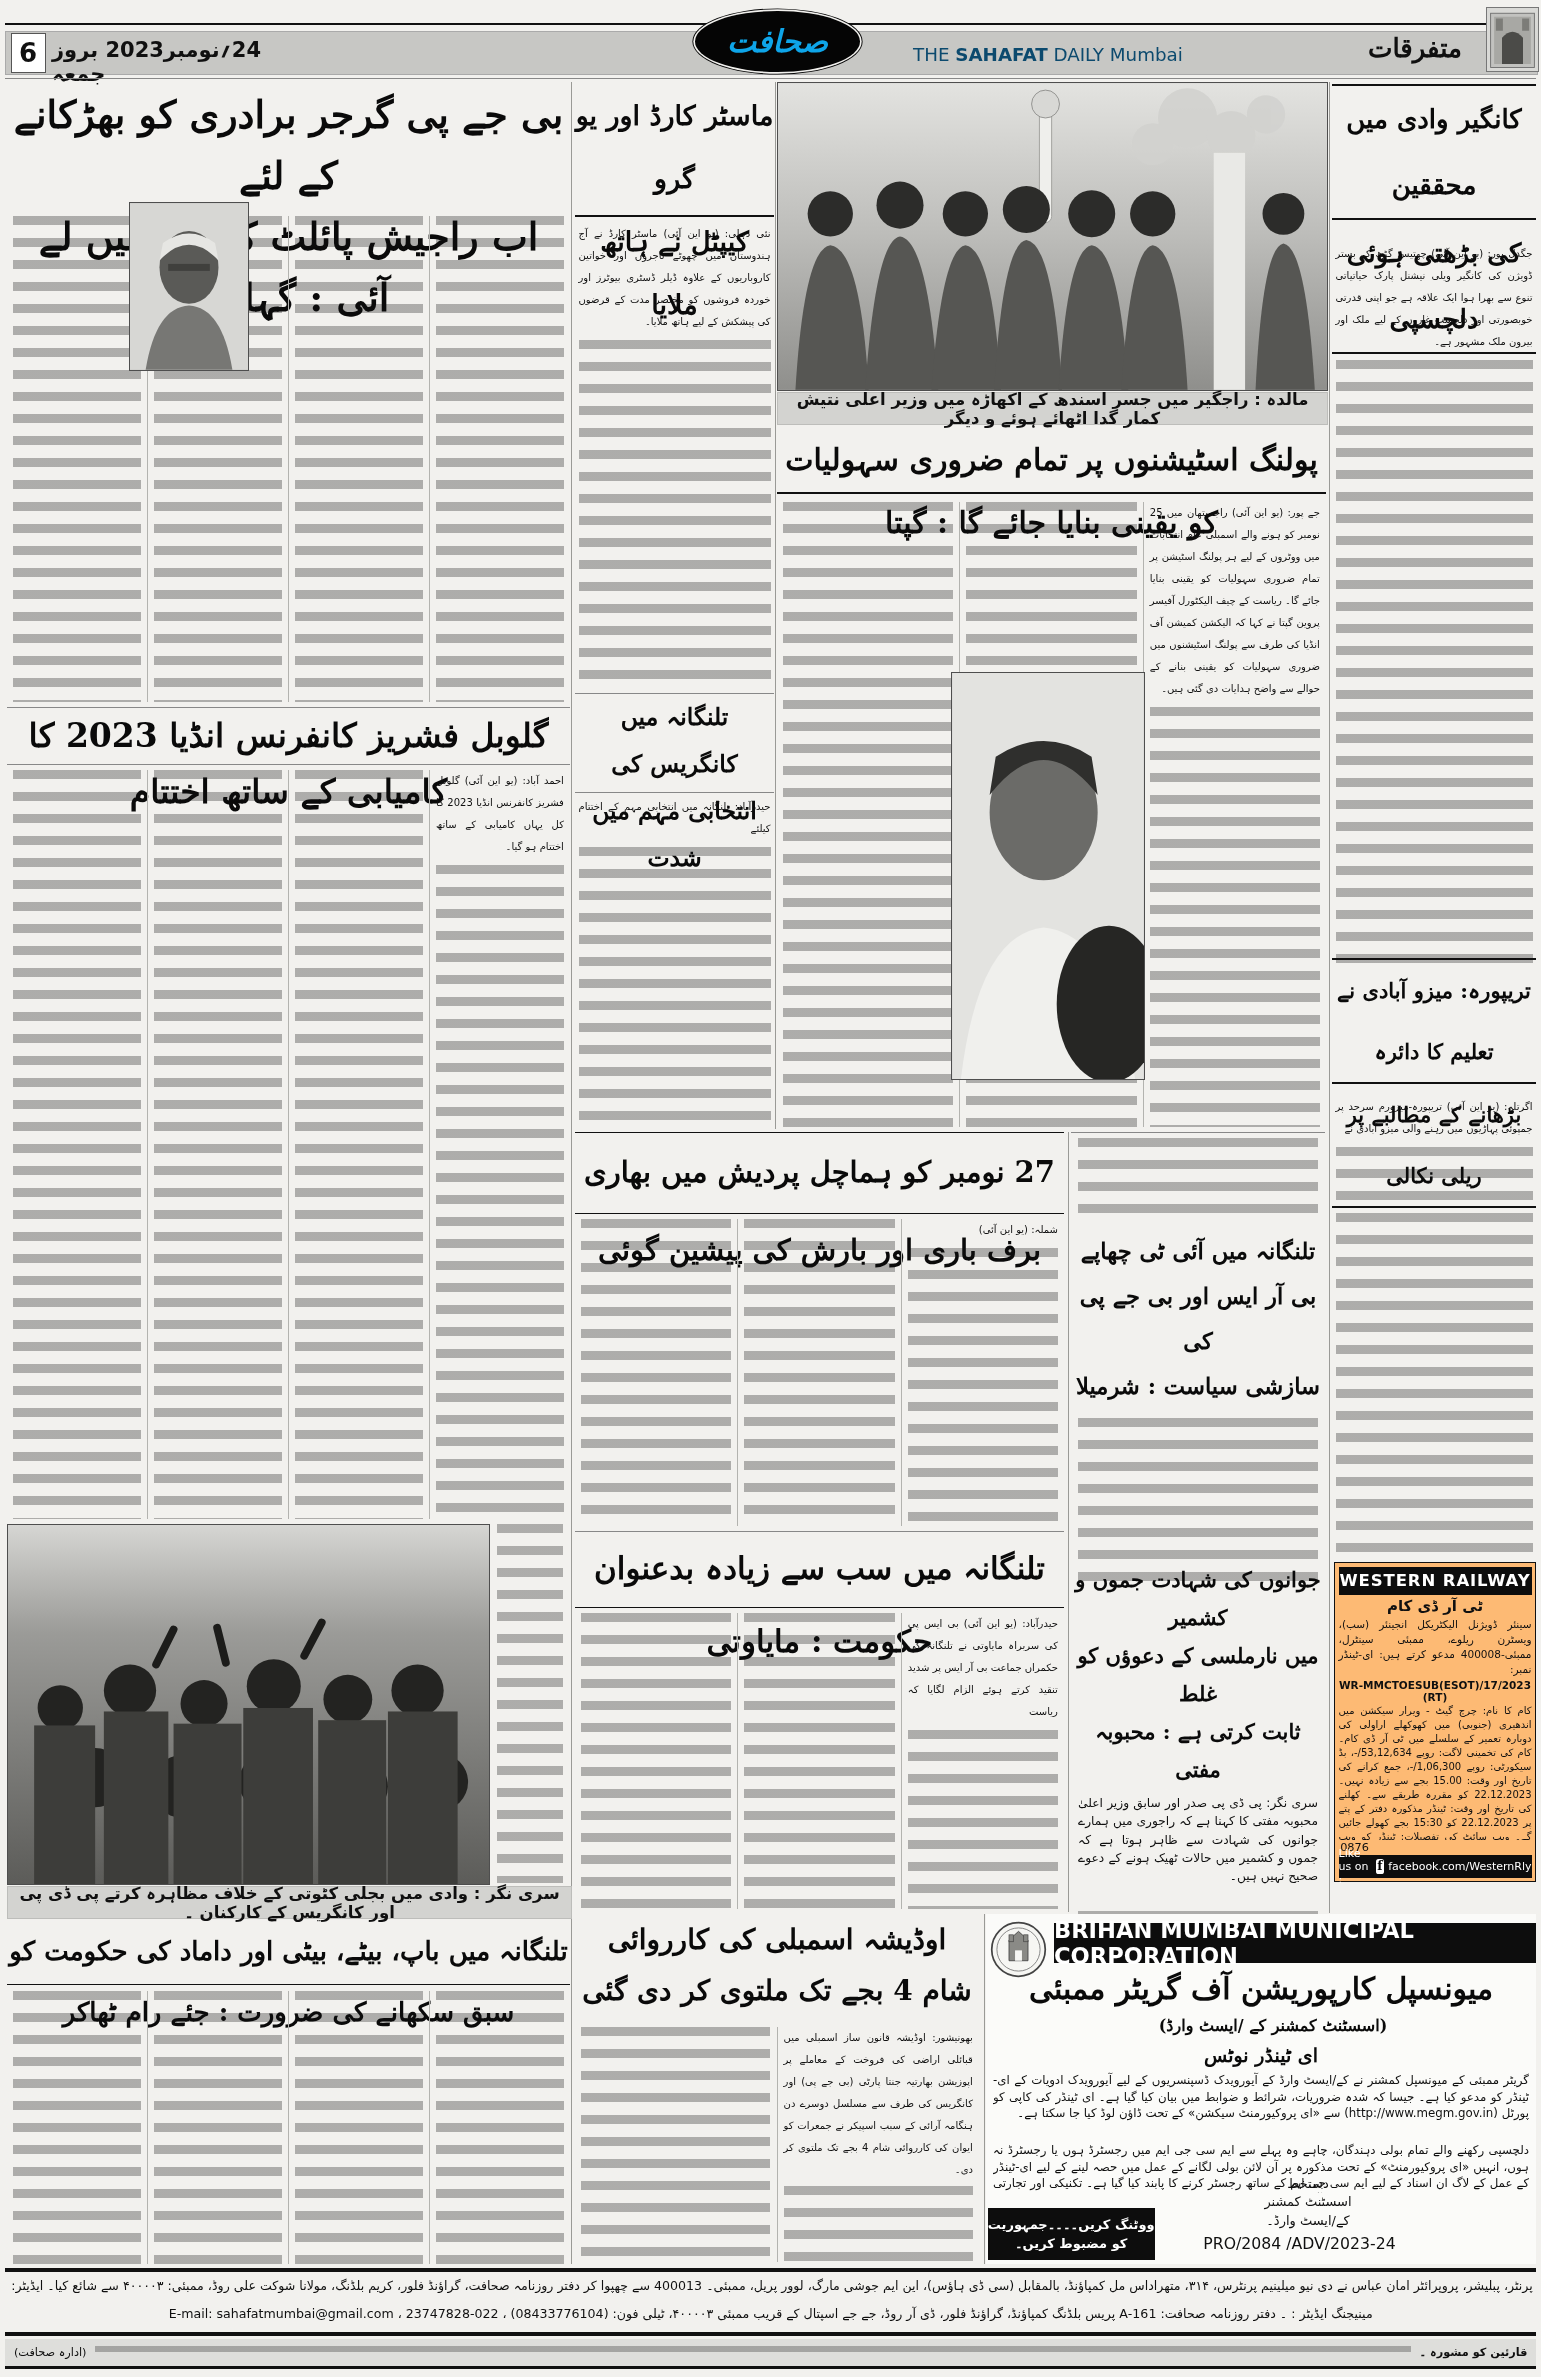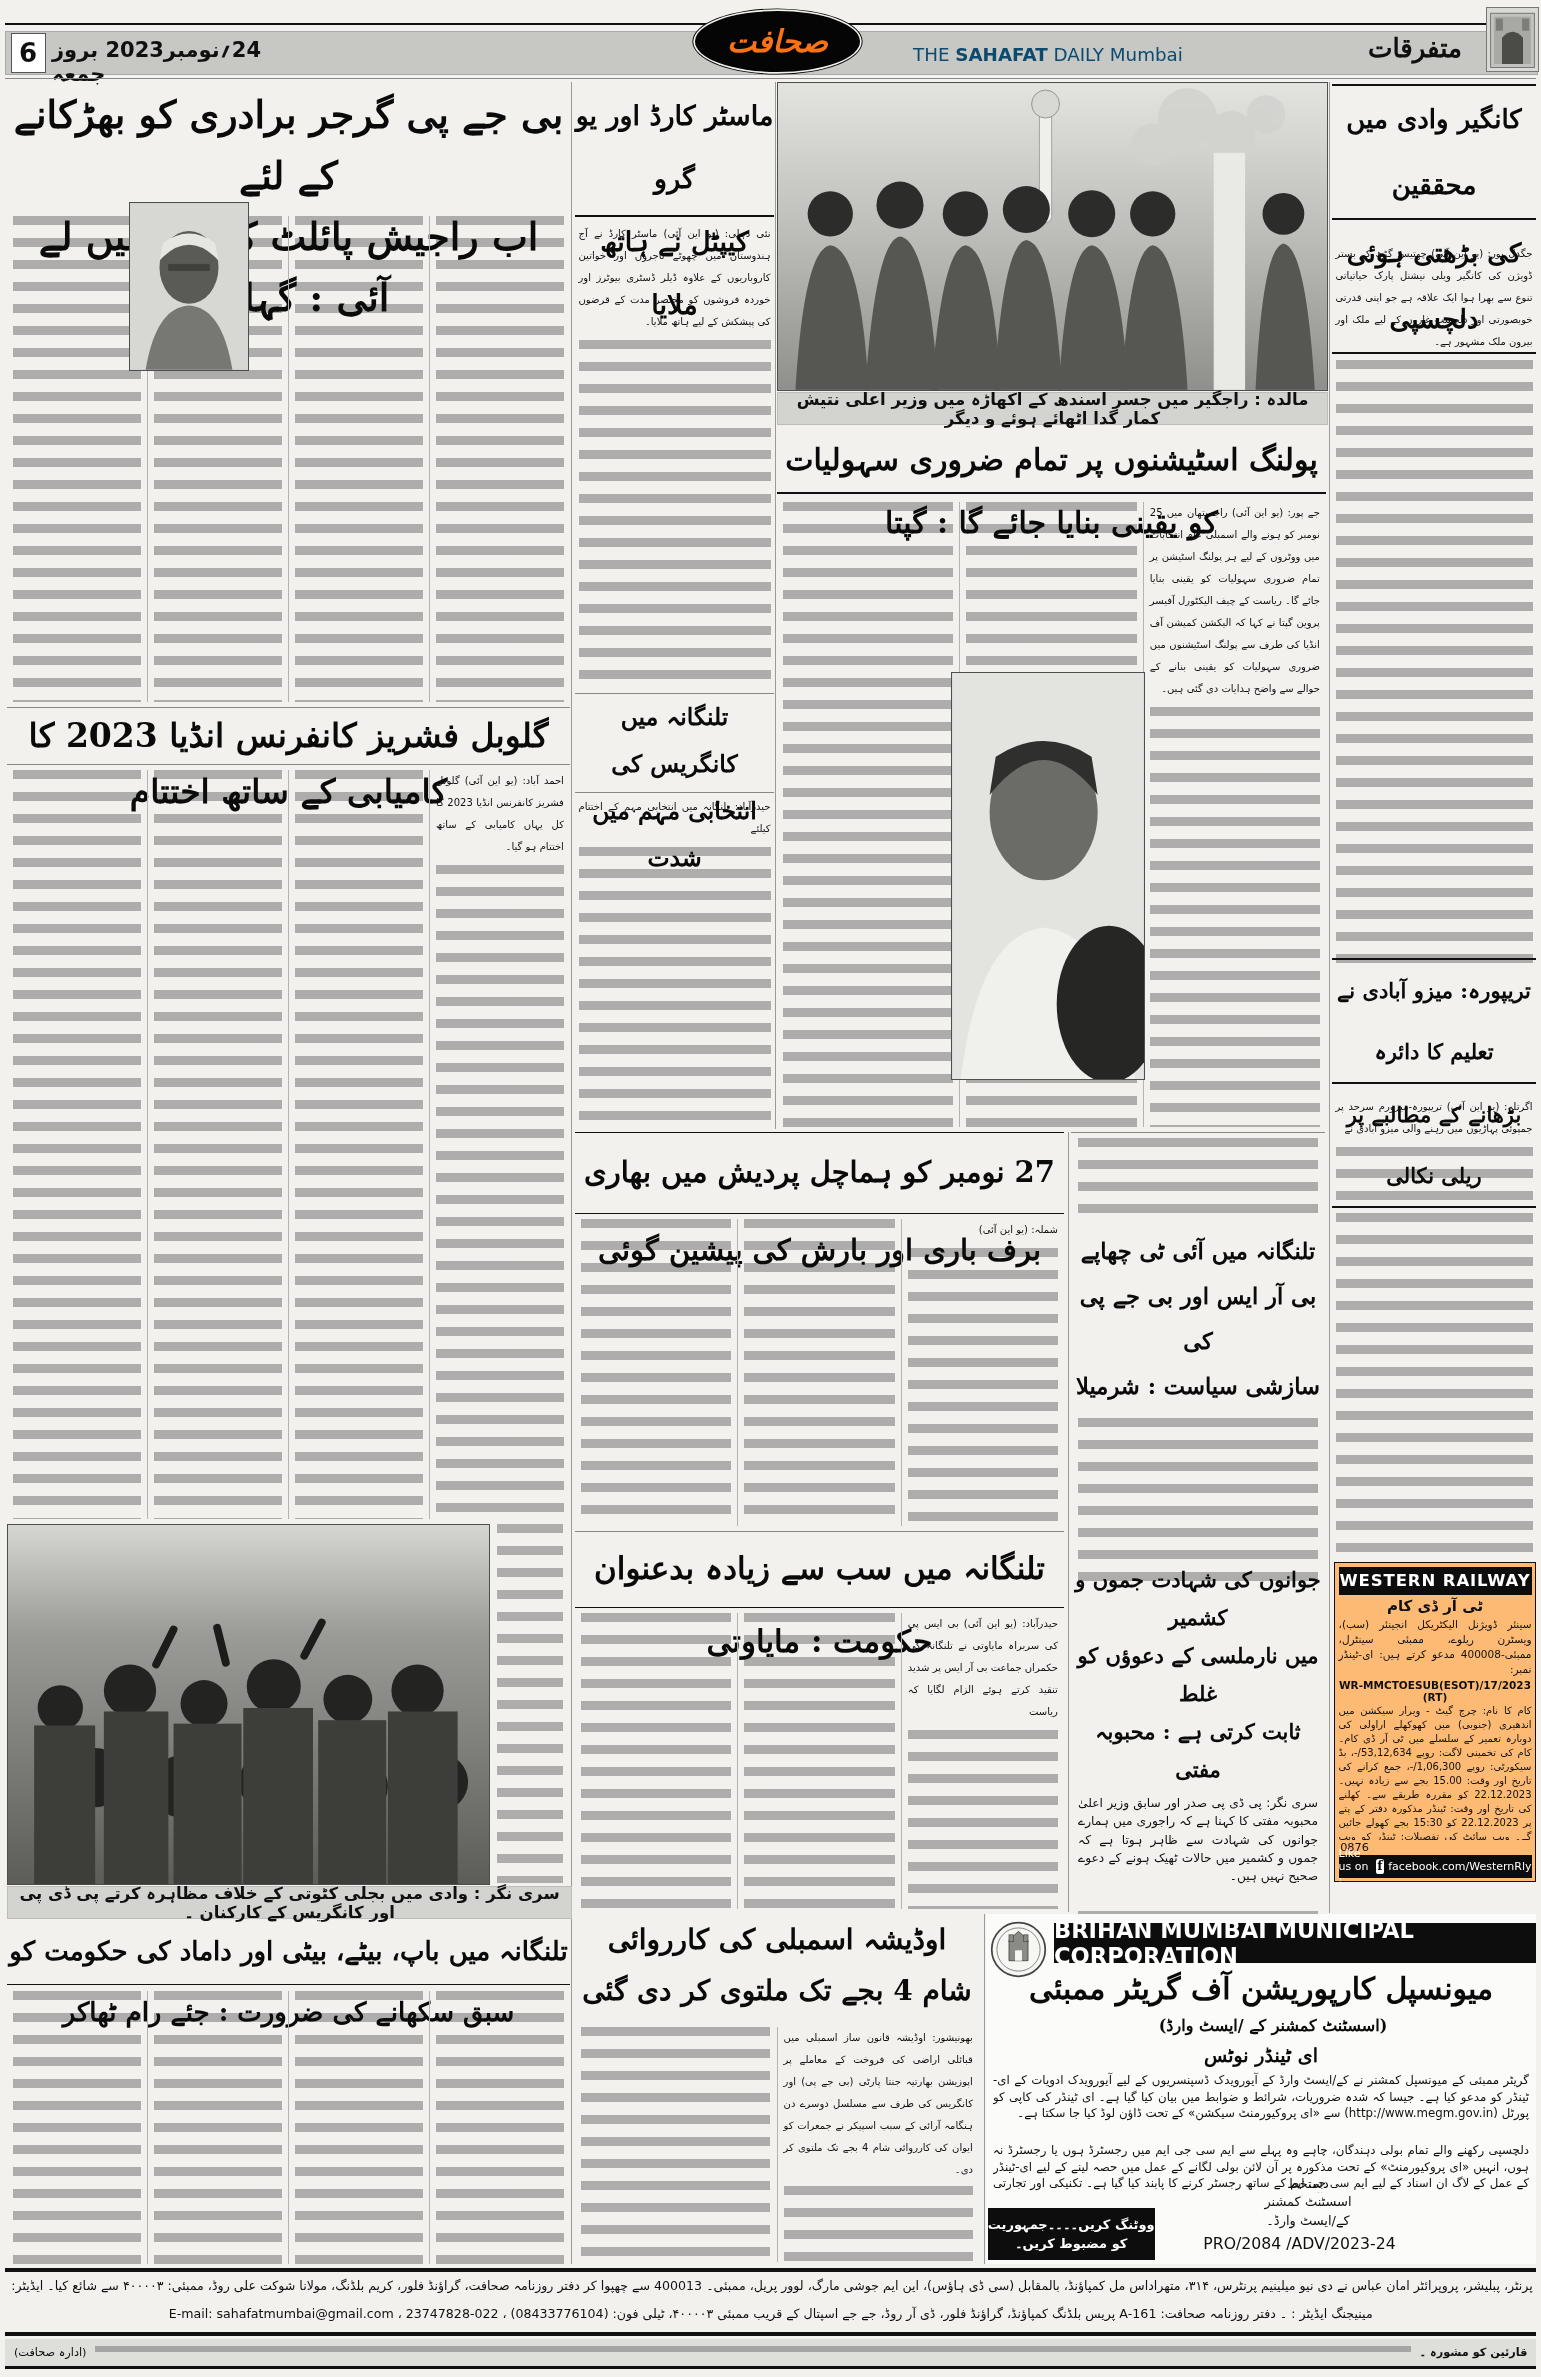--- a/index.html
+++ b/index.html
@@ -34,21 +34,21 @@
   <div class="abs" style="left:5.2px;top:22.6px;width:1531px;height:2.6px;background:#111;"></div>
   <div class="abs" style="left:5.2px;top:31px;width:1531px;height:42px;background:#c7c7c4;border:0.9px solid #aaa;"></div>
 
   <div class="abs" style="left:10.5px;top:33px;width:33px;height:38px;background:#fff;border:0.9px solid #555;display:flex;align-items:center;justify-content:center;font-size:26px;font-weight:bold;">
       <span>6</span>
     </div>
 
   <div class="abs urdu" style="left:52px;top:38px;width:226px;font-weight:bold;font-size:21px;text-align:left;">24؍نومبر2023 بروز جمعہ</div>
 
   <div class="abs" style="left:695px;top:10.5px;width:165px;height:61px;background:#050505;border-radius:50%;display:flex;align-items:center;justify-content:center;box-shadow:0 0 0 1.7px #f2f1ee,0 0 0 2.6px #050505;">
-    <span class="urdu" style="color:#f97316;font-family:'DejaVu Serif',serif;font-weight:bold;font-size:31px;font-style:italic;">صحافت</span>
+    <span class="urdu" style="color:#0ea5e9;font-family:'DejaVu Serif',serif;font-weight:bold;font-size:31px;font-style:italic;">صحافت</span>
   </div>
 
   <div class="abs" style="left:913px;top:44px;font-size:18.3px;color:#0c4a6e;">
     <span>THE</span>
     <span style="font-weight:bold;">SAHAFAT</span>
     <span>DAILY Mumbai</span>
   </div>
 
   <div class="abs urdu" style="left:1354px;top:33px;width:122px;font-family:'DejaVu Serif',serif;font-weight:bold;font-size:26px;text-align:center;">متفرقات</div>
 

